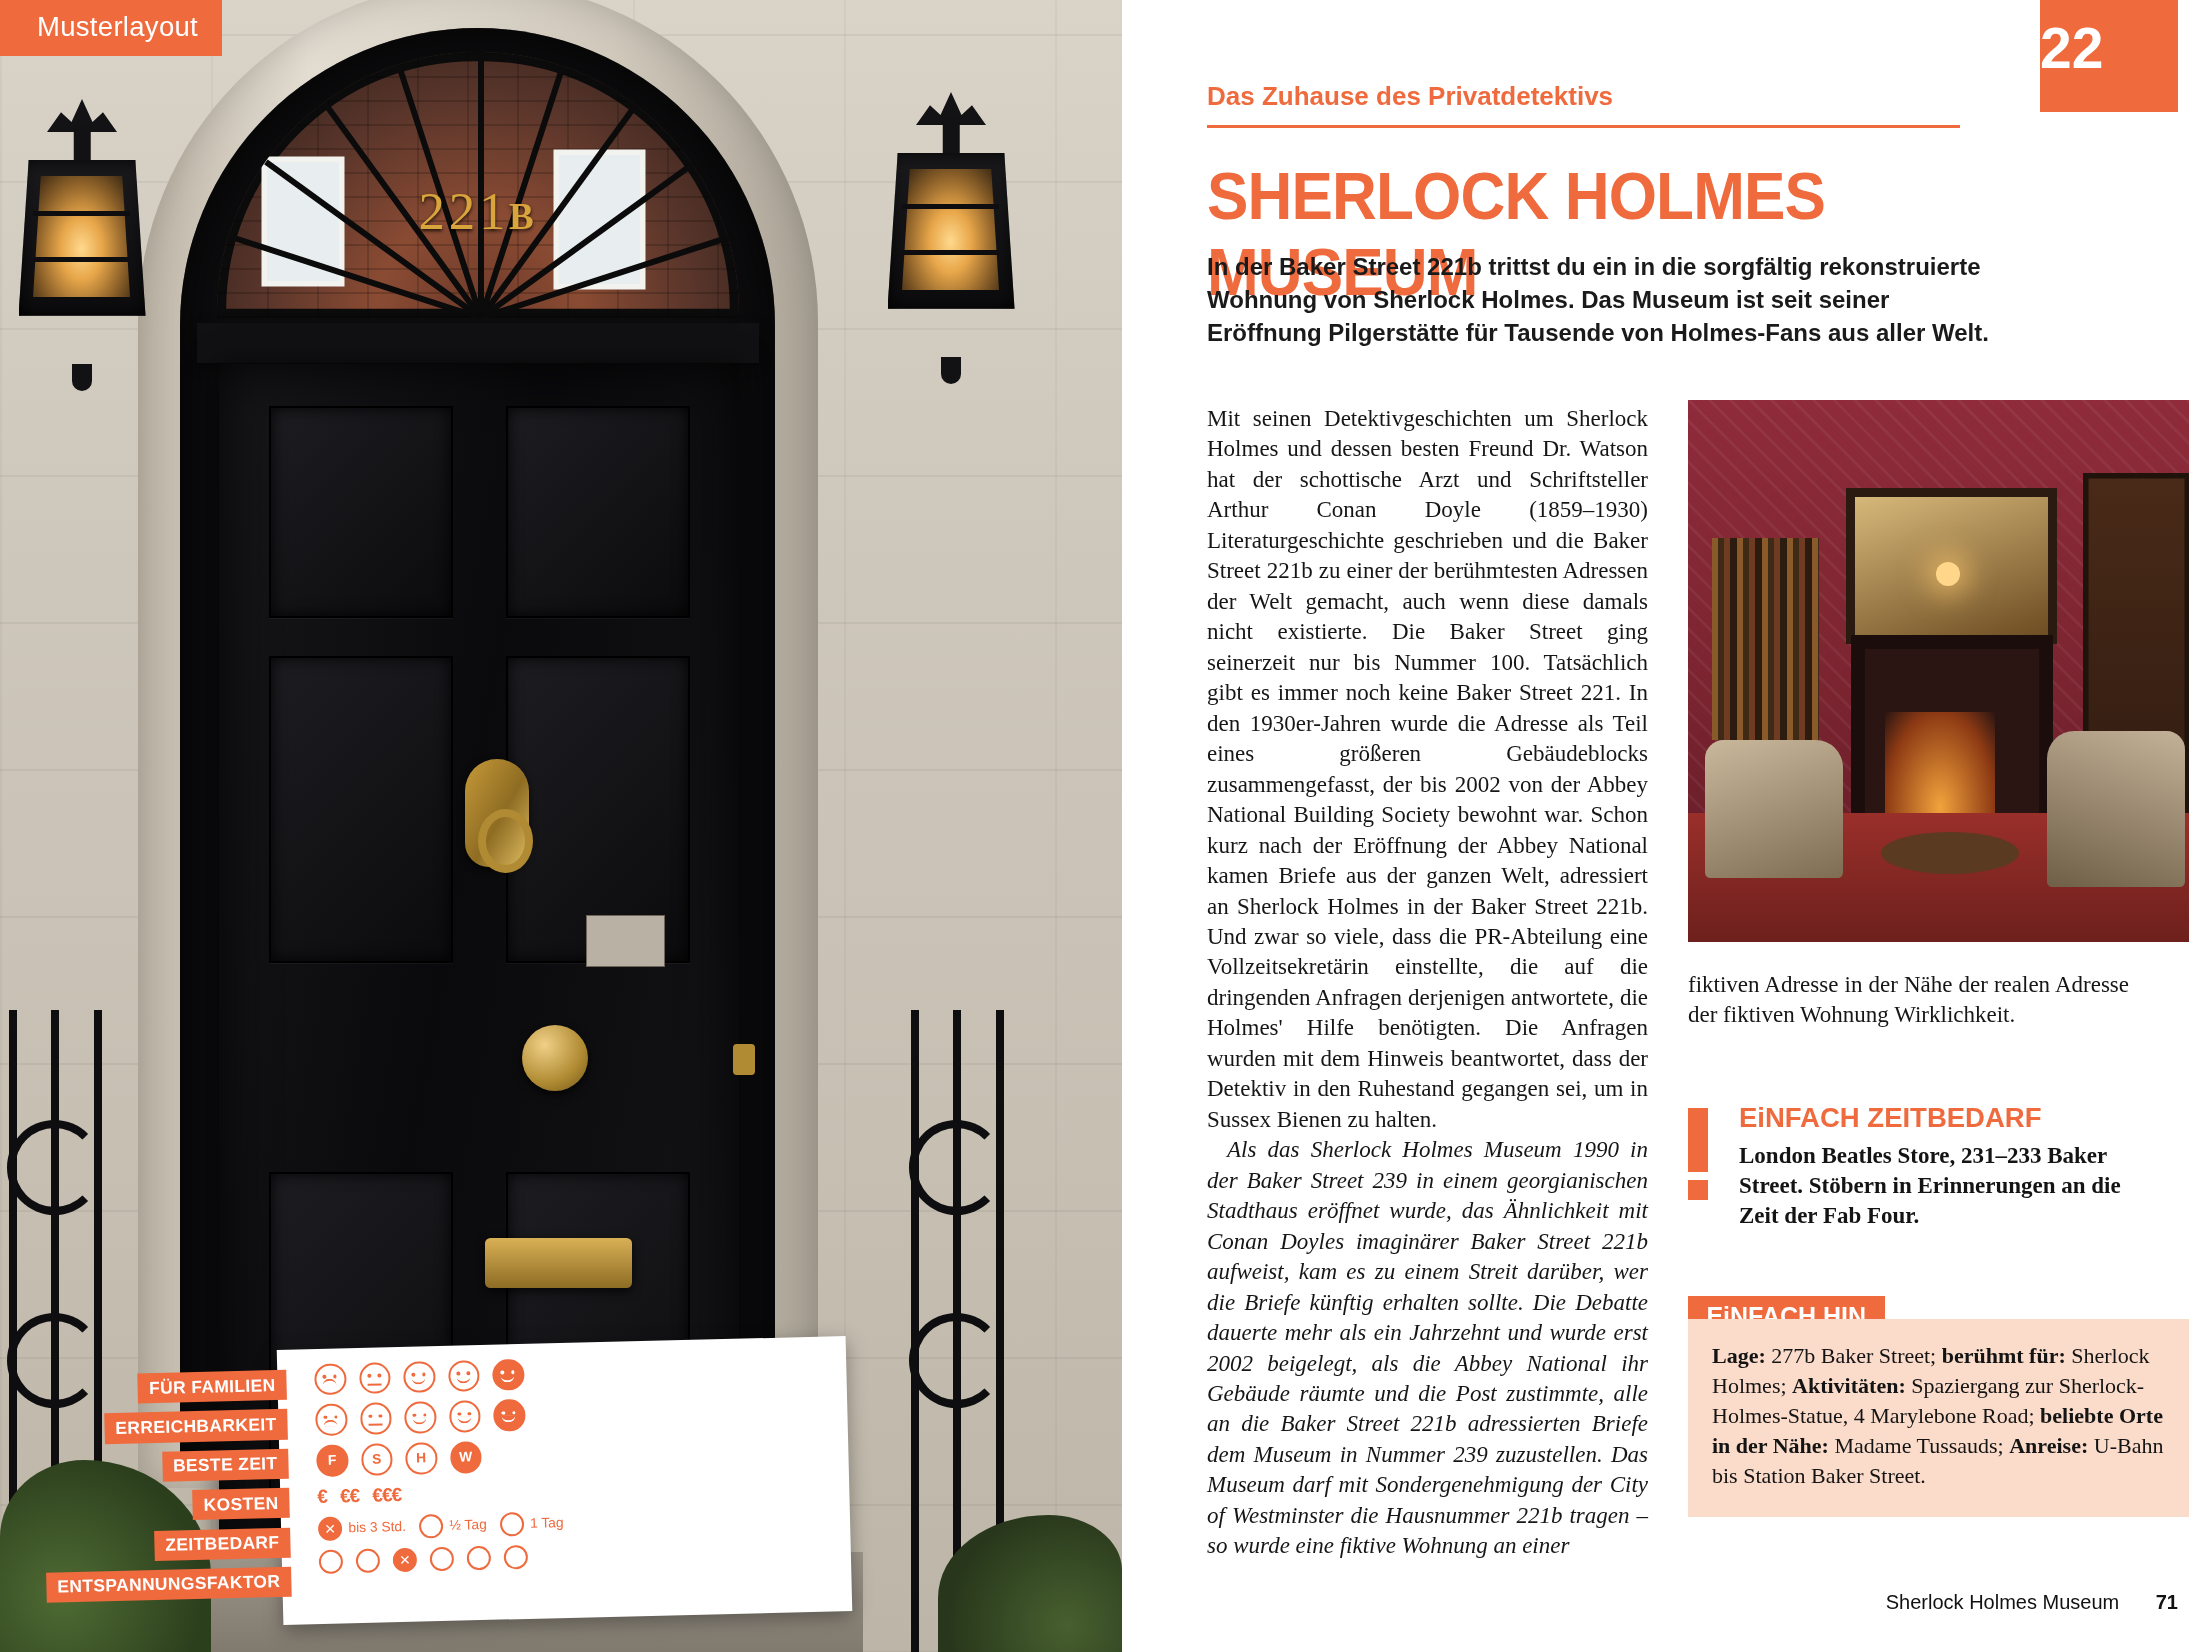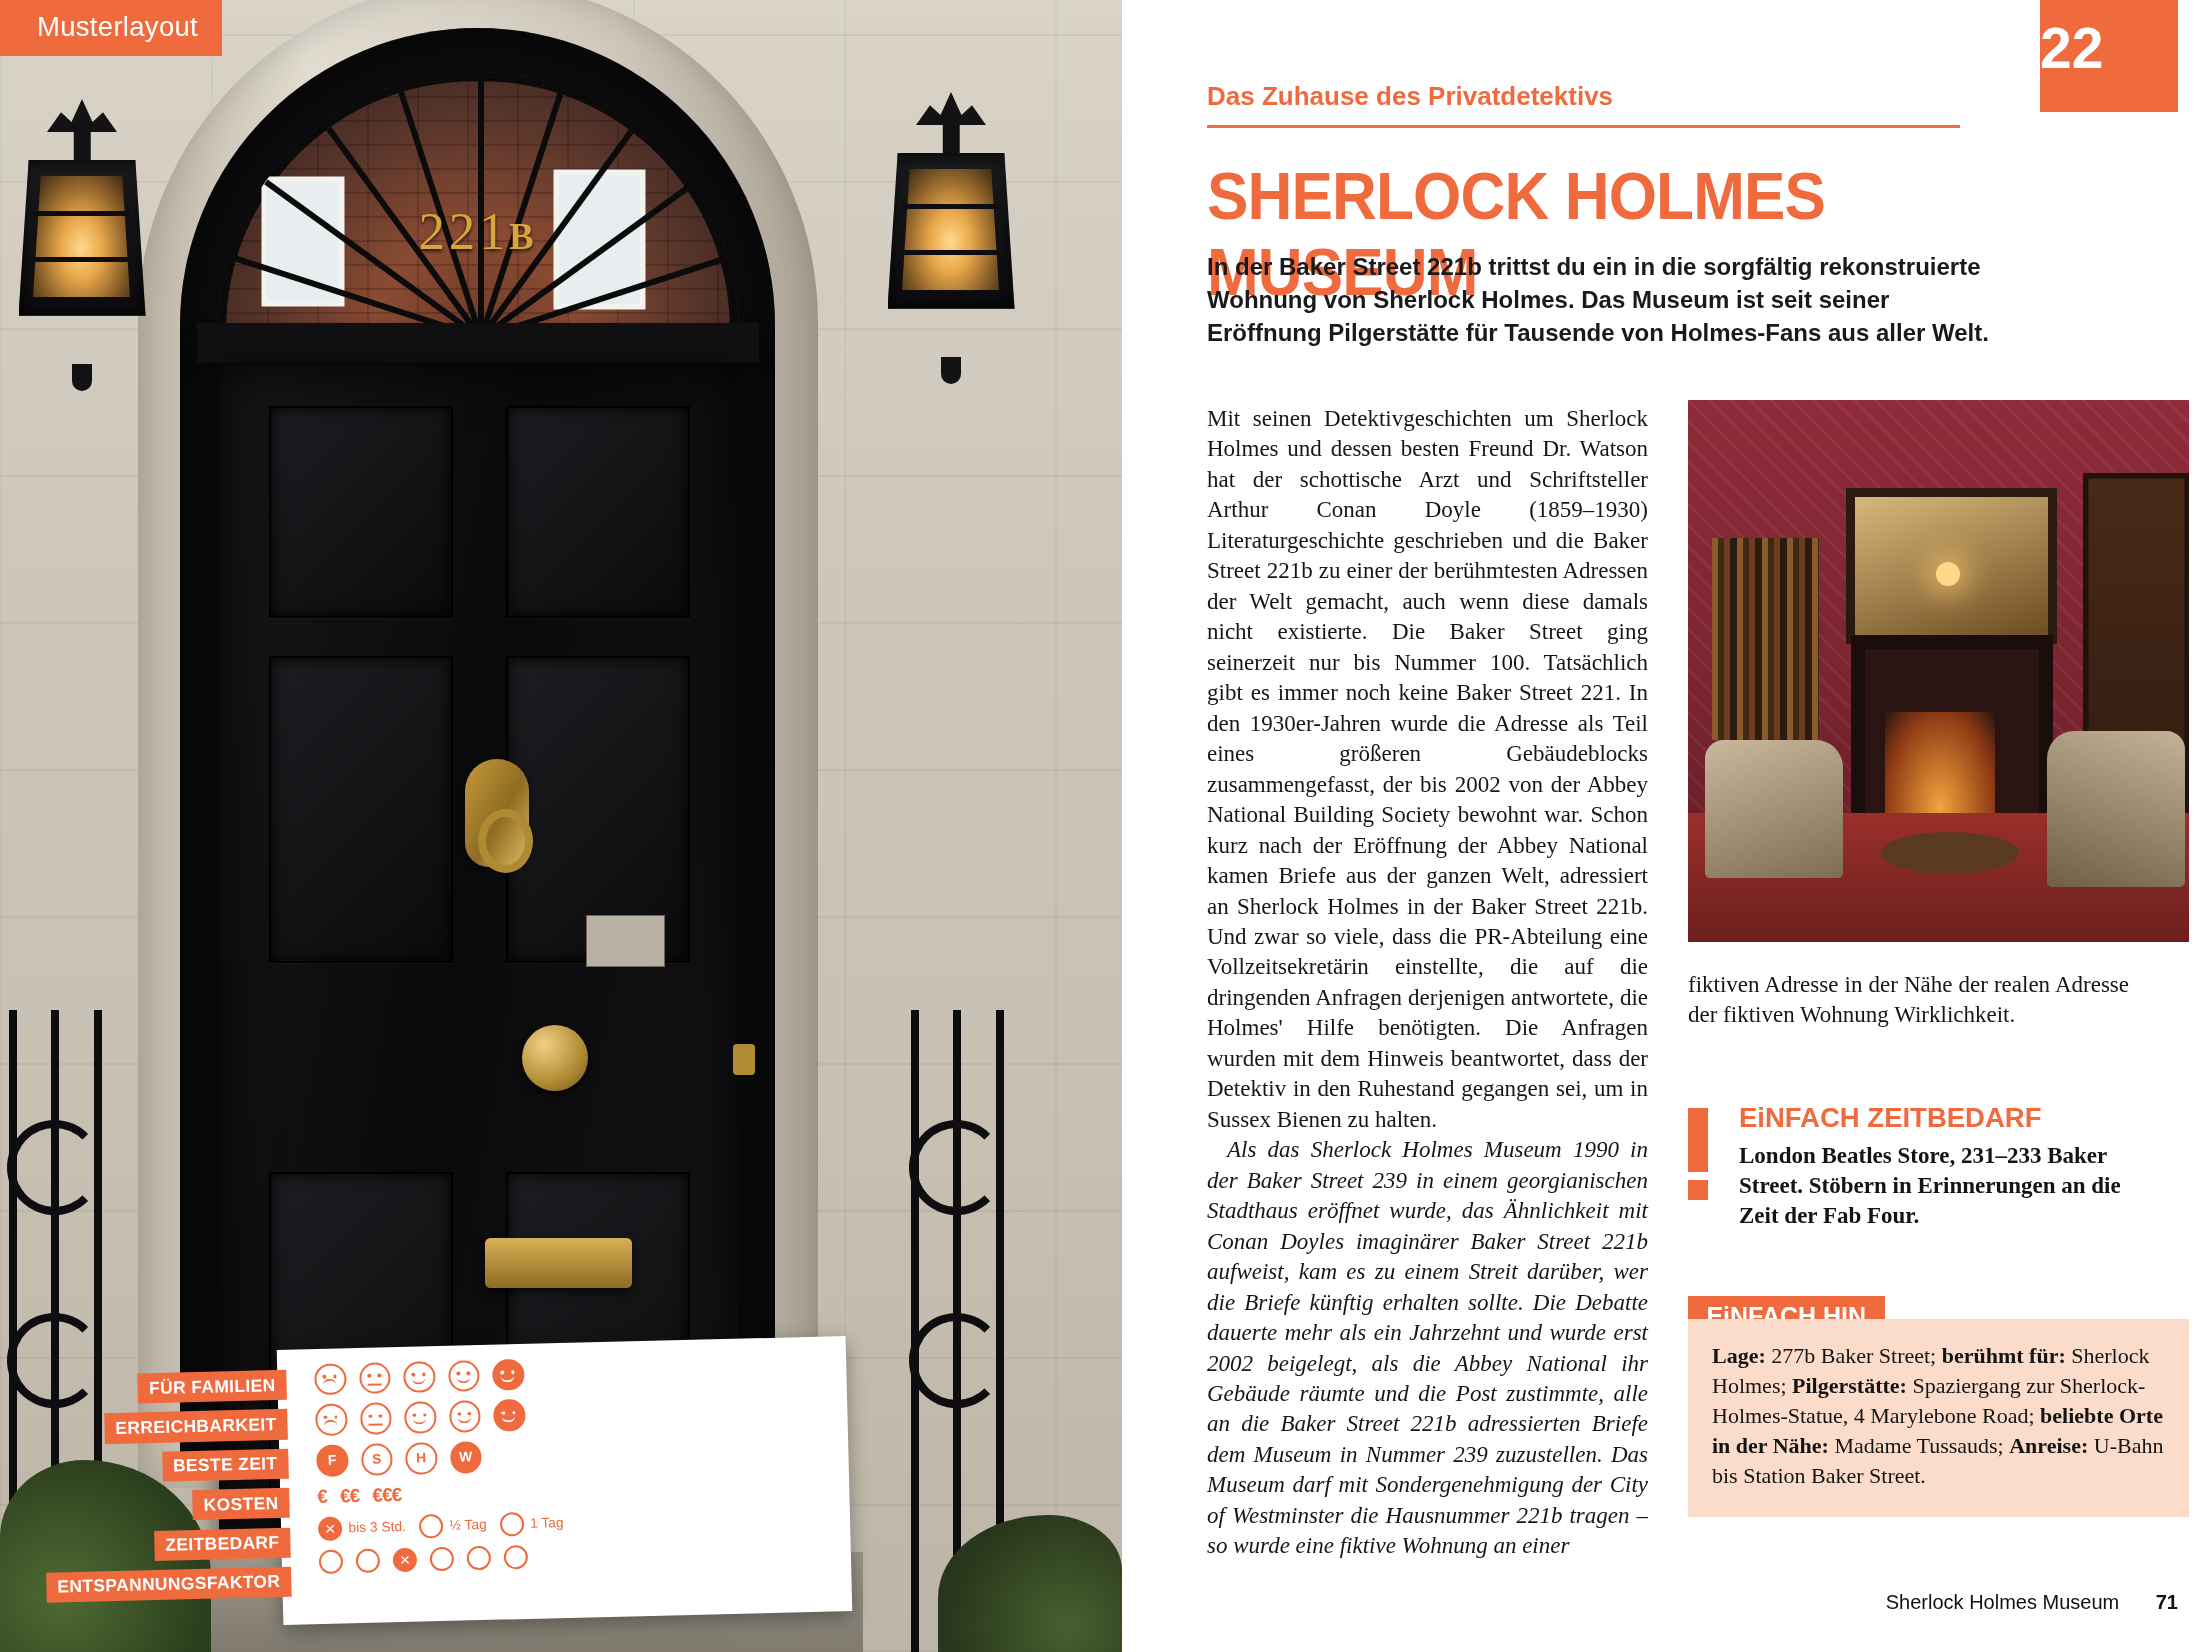--- a/index.html
+++ b/index.html
@@ -37,21 +37,21 @@
     box-shadow:inset 0 0 37px rgba(0,0,0,.18);
   }
   .arch-inner{
     position:absolute;left:180px;top:27.5px;width:595px;height:1451px;
     background:#0d0d0f;
     border-radius:298px 298px 0 0;
     box-shadow:inset 0 0 64px rgba(0,0,0,.9);
   }
   
   .fanlight{
-    position:absolute;left:217px;top:72px;width:522px;height:266px;
+    position:absolute;left:217px;top:52px;width:522px;height:266px;
     border-radius:261px 261px 0 0;
     background:radial-gradient(ellipse at 50% 100%, #6e3b2a 0%, #8a4b33 28%, #57342a 60%, #241a16 100%);
     overflow:hidden;
     box-shadow:inset 0 0 0 9.2px #0b0b0c;
   }
   .fanlight .ray{position:absolute;left:50%;bottom:0;width:6.4px;height:266px;background:#0b0b0c;transform-origin:50% 100%;}
   .fanlight .brick{position:absolute;inset:0;background:
     repeating-linear-gradient(0deg, rgba(0,0,0,.18) 0 1.8px, rgba(0,0,0,0) 1.8px 24px),
     repeating-linear-gradient(90deg, rgba(0,0,0,.16) 0 1.8px, rgba(0,0,0,0) 1.8px 50px);}
   .fanlight .win{position:absolute;background:#e8eef0;box-shadow:0 0 0 5.5px #f2f2ee;}
@@ -436,20 +436,20 @@
   <div class="bang">
     <div class="bar"></div>
       <div class="dot"></div>
   </div>
   <h3>EiNFACH ZEITBEDARF</h3>
   <p>London Beatles Store, 231–233 Baker Street. Stöbern in Erinnerungen an die Zeit der Fab Four.</p>
 </div>
 
 <div class="hin-tab">EiNFACH HIN</div>
 <div class="hin-box">
-  <b>Lage:</b><span> 277b Baker Street; </span><b>berühmt für:</b><span> Sherlock Holmes; </span><b>Pilgerstätte:</b><span> Spaziergang zur Sherlock-Holmes-Statue, 4 Marylebone Road; </span><b>beliebte Orte in der Nähe:</b><span> Madame Tussauds; </span><b>Anreise:</b><span> U-Bahn bis Station Baker Street.</span>
+  <b>Lage:</b><span> 277b Baker Street; </span><b>berühmt für:</b><span> Sherlock Holmes; </span><b>Aktivitäten:</b><span> Spaziergang zur Sherlock-Holmes-Statue, 4 Marylebone Road; </span><b>beliebte Orte in der Nähe:</b><span> Madame Tussauds; </span><b>Anreise:</b><span> U-Bahn bis Station Baker Street.</span>
 </div>
 
 <div class="footer">
   <span>Sherlock Holmes Museum</span>
   <span class="pg">71</span>
 </div>
 
 
 </body></html>

